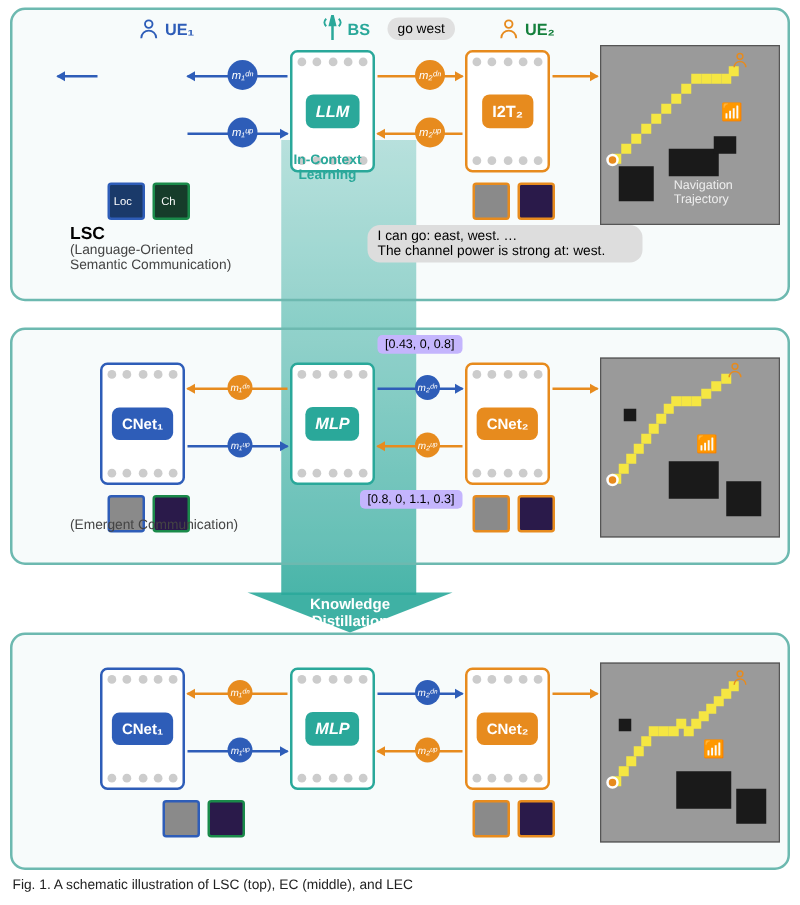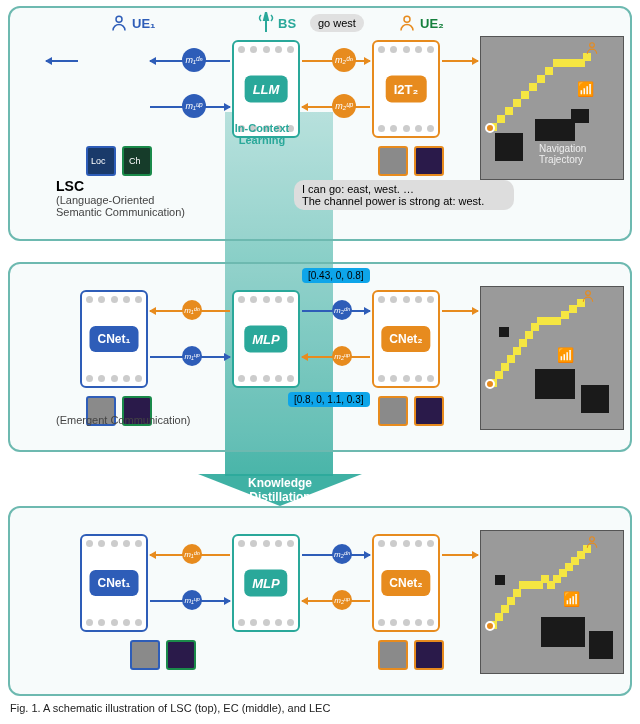--- a/index.html
+++ b/index.html
@@ -40,21 +40,21 @@
   .small-box { position: absolute; width: 30px; height: 30px; border: 2px solid; border-radius: 3px; }
 
   .map { position: absolute; width: 144px; height: 144px; background: #9a9a9a; border: 1px solid #555; }
   .map .ob { position: absolute; background: #1a1a1a; }
   .map .traj { position: absolute; width: 8px; height: 8px; background: #f5e642; }
   .map .pin { position: absolute; width: 10px; height: 10px; border-radius: 50%; background: #e78b1e; border: 2px solid #fff; }
   .map .bs { position: absolute; width: 12px; height: 12px; color: #2aa89a; font-size: 14px; }
 
   .speech { position: absolute; background: #ddd; border-radius: 10px; padding: 3px 8px; font-size: 11px; }
   .speech.top { background: #e0e0e0; }
-  .databox { position: absolute; background: #0ea5e9; border-radius: 4px; padding: 2px 6px; font-size: 10px; }
+  .databox { position: absolute; background: #c4b5fd; border-radius: 4px; padding: 2px 6px; font-size: 10px; }
 
   .ue-label { position: absolute; font-weight: bold; font-size: 13px; }
   .ue1 { color: #2e5db8; }
   .ue2 { color: #15803d; }
   .bs-label { color: #2aa89a; font-weight: bold; font-size: 13px; position: absolute; }
 
   .kd-arrow { position: absolute; left: 225px; width: 108px; background: linear-gradient(180deg, rgba(42,168,154,0.35), rgba(42,168,154,0.85)); }
   .kd-head { position: absolute; left: 198px; top: 474px; width: 0; height: 0; border-left: 82px solid transparent; border-right: 82px solid transparent; border-top: 32px solid rgba(42,168,154,0.9); }
   .kd-label { position: absolute; color: #fff; font-weight: bold; font-size: 12px; text-align: center; width: 100px; }
 

